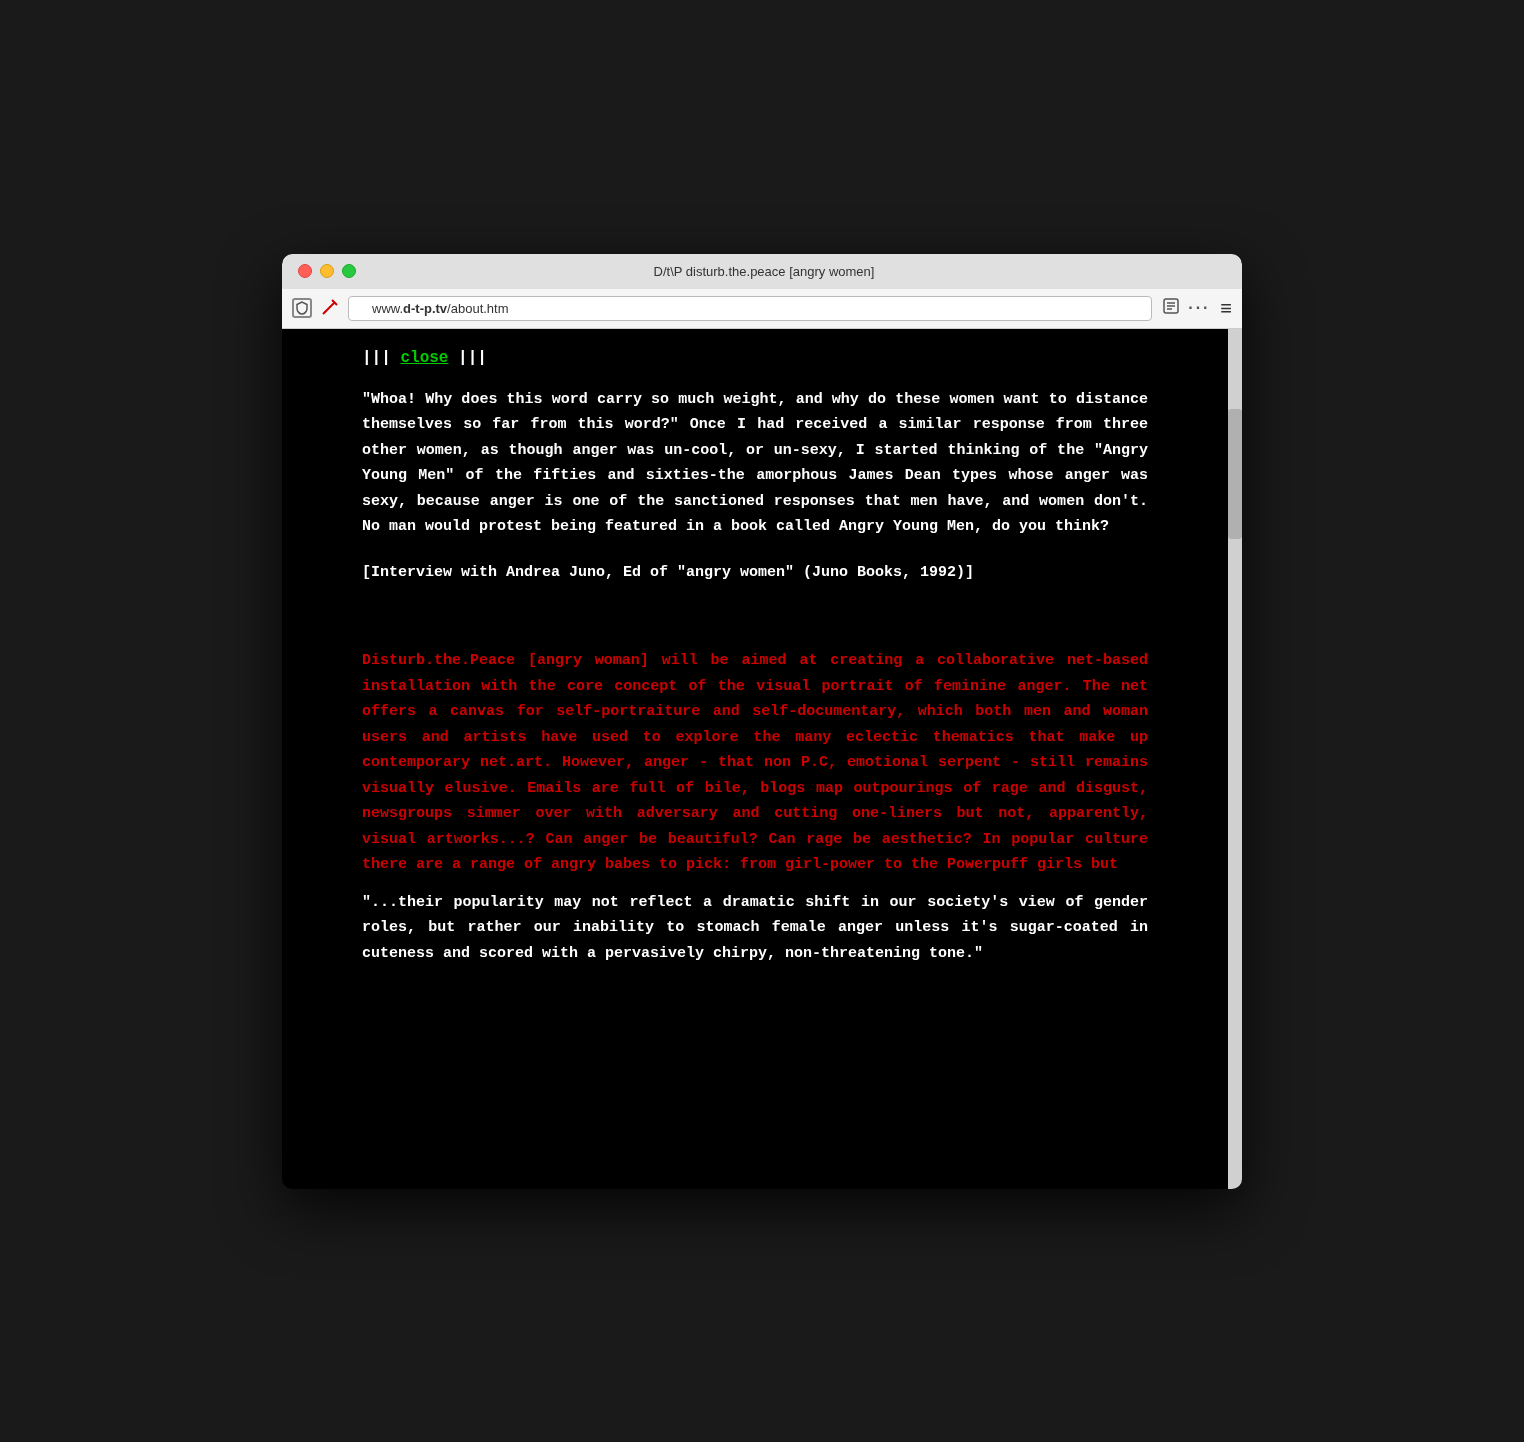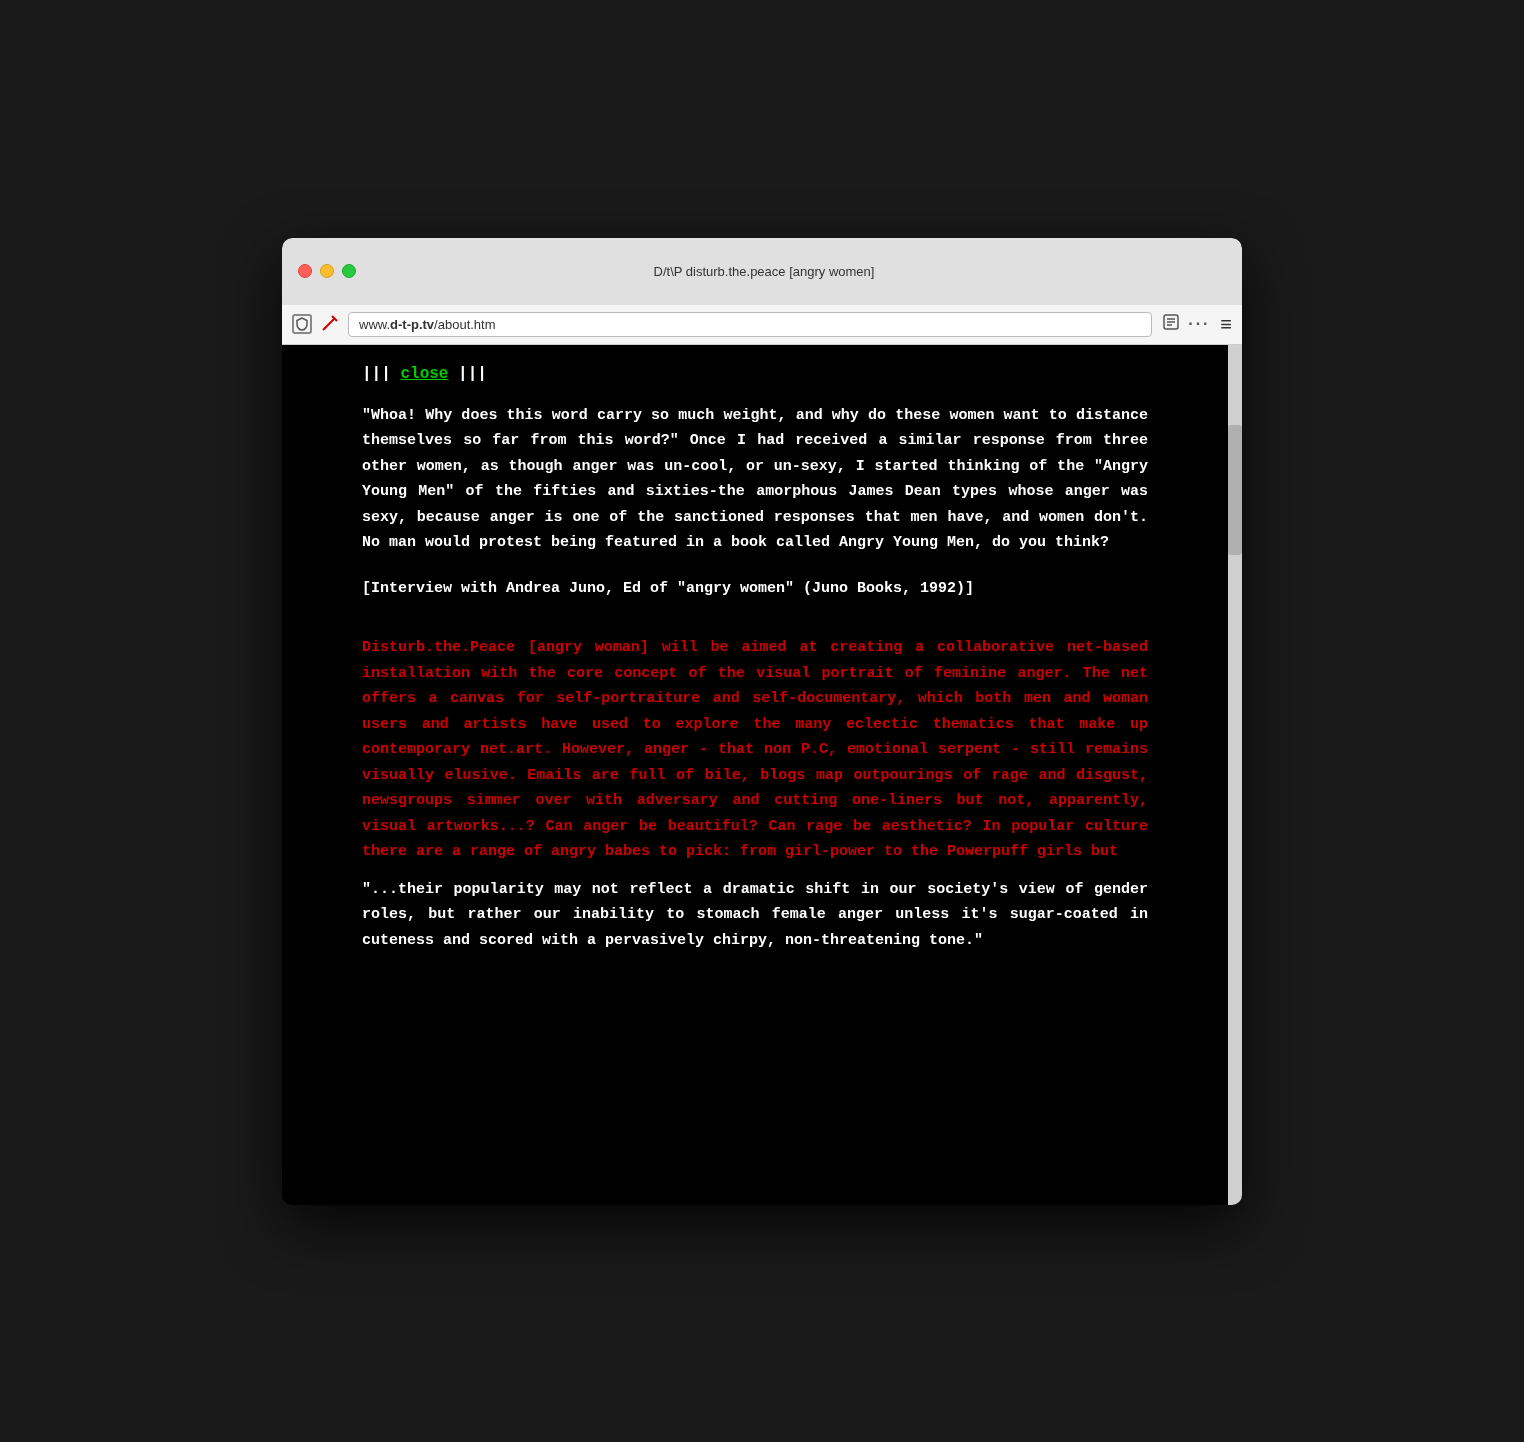--- a/index.html
+++ b/index.html
@@ -20,21 +20,21 @@
     .window {
       width: 960px;
       background: #1a1a1a;
       border-radius: 10px;
       overflow: hidden;
       box-shadow: 0 20px 60px rgba(0,0,0,0.8);
     }
 
     .title-bar {
       background: #e0e0e0;
-      padding: 26px 16px;
+      padding: 10px 16px;
       display: flex;
       align-items: center;
       justify-content: space-between;
       border-radius: 10px 10px 0 0;
     }
 
     .traffic-lights {
       display: flex;
       gap: 8px;
     }
@@ -86,21 +86,21 @@
       color: #cc0000;
       font-size: 14px;
       font-weight: bold;
     }
 
     .url-bar {
       flex: 1;
       background: white;
       border: 1px solid #bbb;
       border-radius: 4px;
-      padding: 4px 10px;
+      padding: 4px 23px;
       font-size: 13px;
       color: #333;
       display: flex;
       align-items: center;
     }
 
     .url-text {
       font-size: 13px;
       color: #333;
     }
@@ -157,21 +157,21 @@
       margin-bottom: 20px;
     }
 
     .interview-credit {
       color: white;
       font-family: 'Courier New', monospace;
       font-size: 15px;
       font-weight: bold;
       line-height: 1.7;
       text-align: justify;
-      margin-bottom: 34px;
+      margin-bottom: 63px;
     }
 
     .red-paragraph {
       color: #cc0000;
       font-family: 'Courier New', monospace;
       font-size: 15px;
       font-weight: bold;
       line-height: 1.7;
       text-align: justify;
       margin-bottom: 12px;

